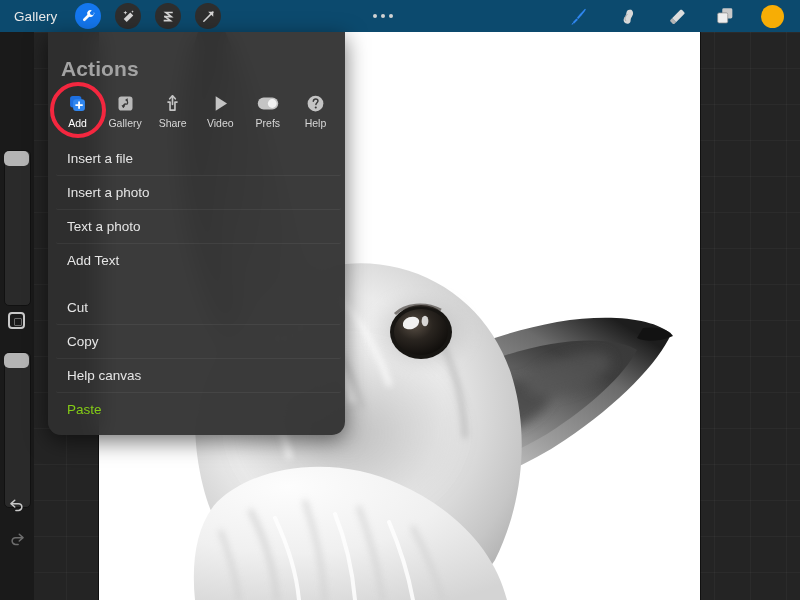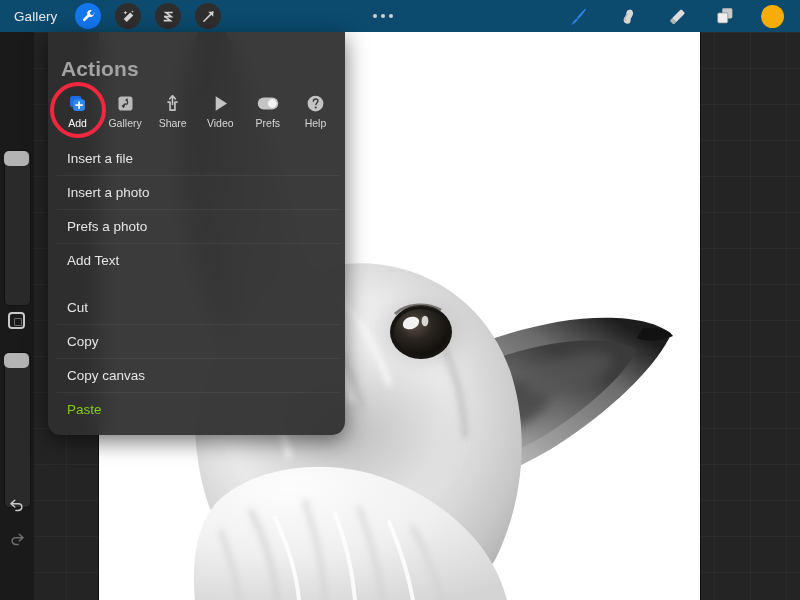--- a/index.html
+++ b/index.html
@@ -553,25 +553,25 @@
             <circle cx="12.3" cy="16.5" r="1.2" fill="#3a3a3a"></circle>
           </svg>
         </div>
         <div class="tab-label">Help</div>
       </div>
     </div>
 
     <div class="menu-group">
       <div class="menu-row">Insert a file</div>
       <div class="menu-row">Insert a photo</div>
-      <div class="menu-row">Prefs a photo</div>
+      <div class="menu-row">Text a photo</div>
       <div class="menu-row">Add Text</div>
     </div>
 
     <div class="menu-group second">
       <div class="menu-row">Cut</div>
       <div class="menu-row">Copy</div>
-      <div class="menu-row">Copy canvas</div>
+      <div class="menu-row">Help canvas</div>
       <div class="menu-row disabled">Paste</div>
     </div>
   </div>
 
 </div>
 
 </body></html>

